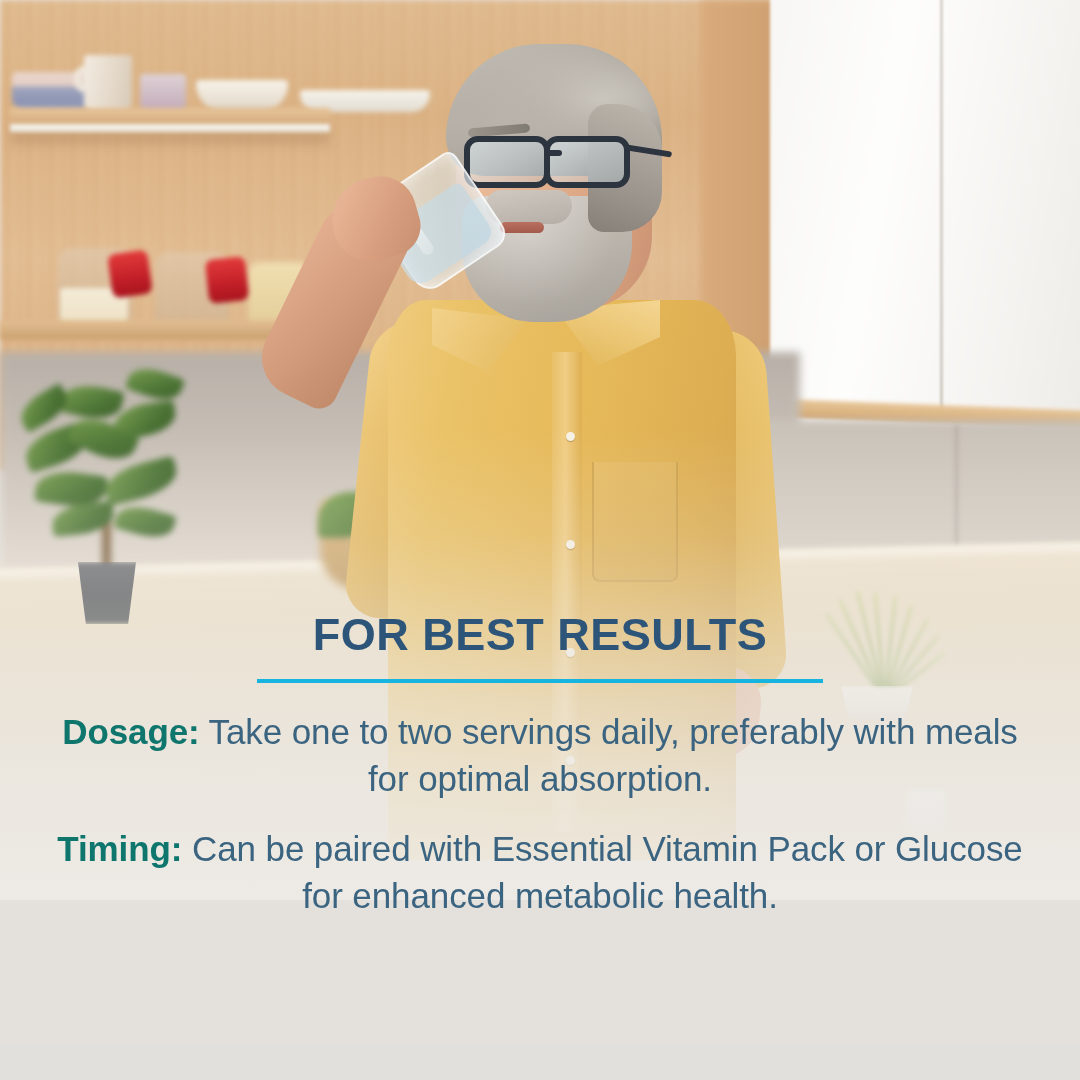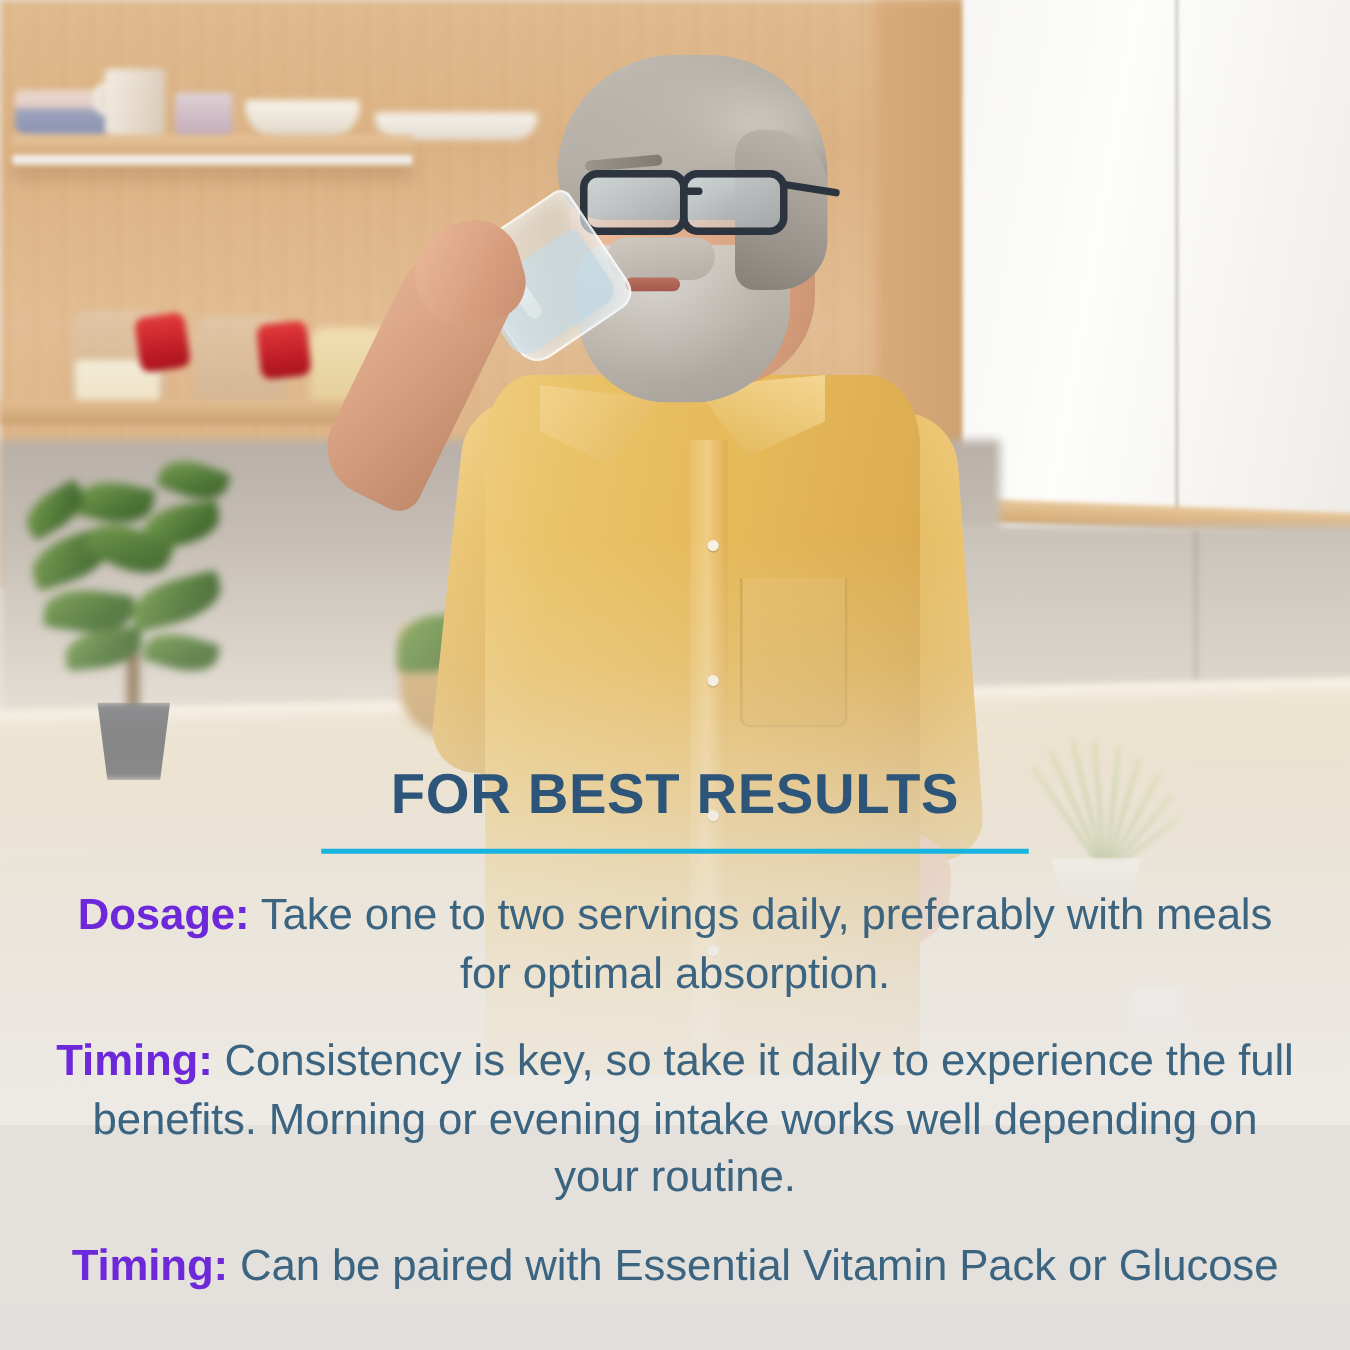--- a/index.html
+++ b/index.html
@@ -429,21 +429,21 @@
   }
   .para {
     width:1000px; margin:0 auto;
     color:#3b6481;
     font-size:35px; line-height:1.33;
     letter-spacing:-.1px;
   }
   .p1 { margin-top:26px; }
   .p2 { margin-top:24px; }
   .p3 { margin-top:24px; }
-  .lead { font-weight:bold; color:#6d28d9; }
+  .lead { font-weight:bold; color:#0f766e; }
 </style>
 </head>
 <body>
 
 <div id="poster">
 
   <div class="scene">
 
     <div class="wood-wall"></div>
     <div class="wood-wall-right"></div>
@@ -557,22 +557,19 @@
   <div class="content">
 
     <div class="heading">FOR BEST RESULTS</div>
 
     <div class="divider"></div>
 
     <p class="para p1">
       <span class="lead">Dosage:</span><span> Take one to two servings daily, preferably with meals for optimal absorption.</span>
     </p>
 
-    <p class="para p2">
-      <span class="lead">Timing:</span><span> Consistency is key, so take it daily to experience the full benefits. Morning or evening intake works well depending on your routine.</span>
-    </p>
 
     <p class="para p3">
       <span class="lead">Timing:</span><span> Can be paired with Essential Vitamin Pack or Glucose for enhanced metabolic health.</span>
     </p>
   </div>
 
 </div>
 
 </body></html>

